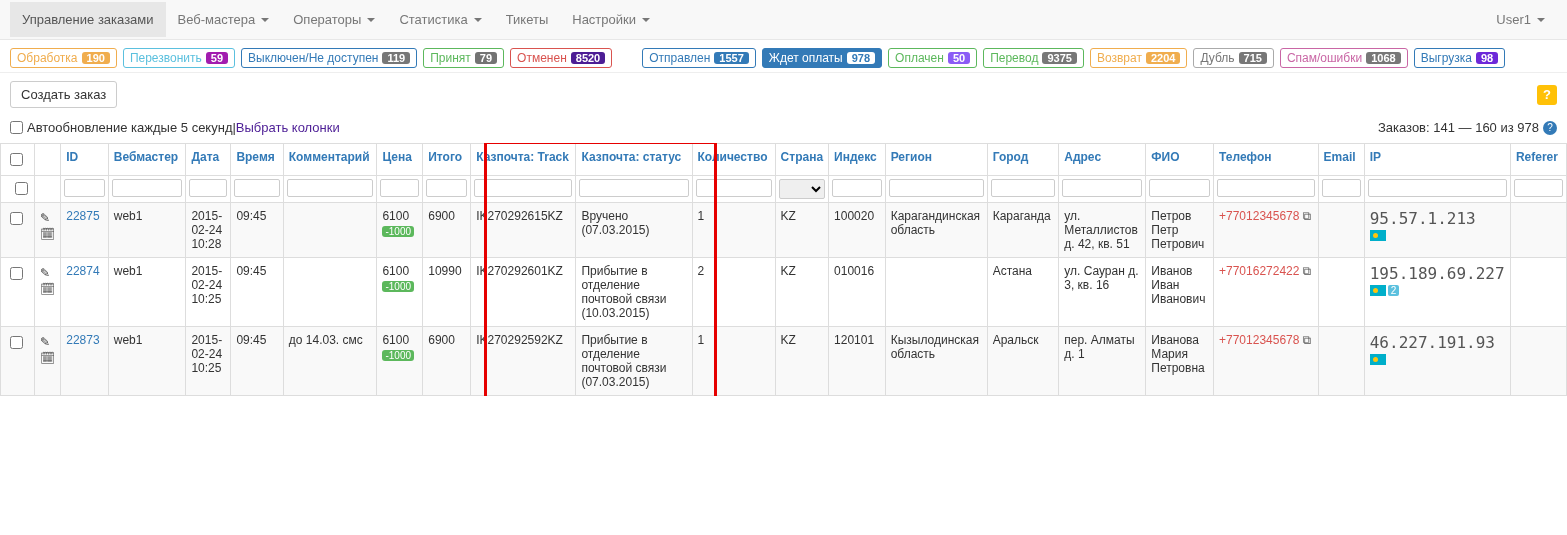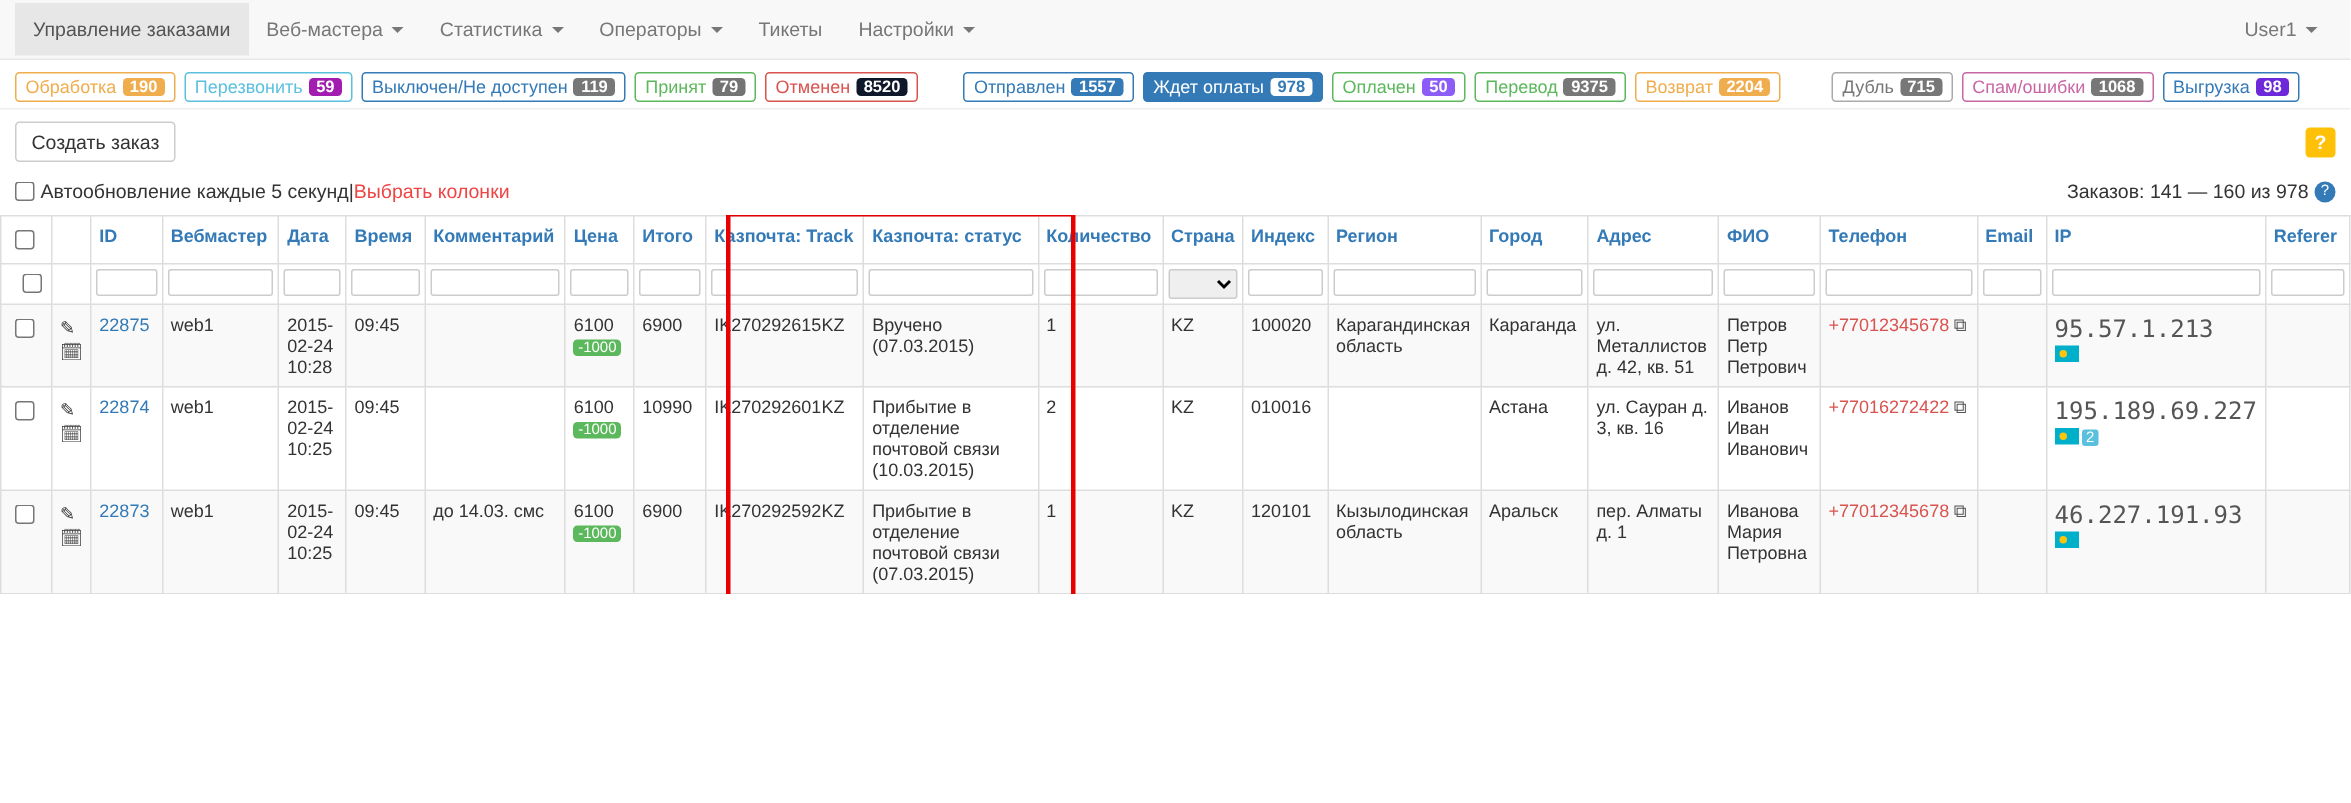--- a/index.html
+++ b/index.html
@@ -71,27 +71,27 @@
     padding: 0 5px;
     font-size: 11px;
     font-weight: bold;
     color: #fff;
   }
   
   .c-obrabotka { color:#f0ad4e; border-color:#f0ad4e; } .c-obrabotka .badge{background:#f0ad4e;}
   .c-perezvon  { color:#5bc0de; border-color:#5bc0de; } .c-perezvon .badge{background:#a21caf;}
   .c-vykl      { color:#337ab7; border-color:#337ab7; } .c-vykl .badge{background:#777;}
   .c-prinyat   { color:#5cb85c; border-color:#5cb85c; } .c-prinyat .badge{background:#737373;}
-  .c-otmenen   { color:#d9534f; border-color:#d9534f; } .c-otmenen .badge{background:#0f172a;}
+  .c-otmenen   { color:#d9534f; border-color:#d9534f; } .c-otmenen .badge{background:#4c1d95;}
   .c-otpravlen { color:#337ab7; border-color:#337ab7;margin-left:24px; } .c-otpravlen .badge{background:#337ab7;}
   .c-zhdet     { color:#fff; border-color:#337ab7; background:#337ab7;} .c-zhdet .badge{background:#fff;color:#337ab7;}
   .c-oplachen  { color:#5cb85c; border-color:#5cb85c; } .c-oplachen .badge{background:#8b5cf6;}
   .c-perevod   { color:#5cb85c; border-color:#5cb85c; } .c-perevod .badge{background:#777;}
   .c-vozvrat   { color:#f0ad4e; border-color:#f0ad4e; } .c-vozvrat .badge{background:#f0ad4e;}
-  .c-dubl      { color:#777;    border-color:#aaa;margin-left:28px; }     .c-dubl .badge{background:#777;}
+  .c-dubl      { color:#777;    border-color:#aaa; }     .c-dubl .badge{background:#777;}
   .c-spam      { color:#c966a5; border-color:#c966a5; } .c-spam .badge{background:#777;}
   .c-vygruzka  { color:#337ab7; border-color:#337ab7; } .c-vygruzka .badge{background:#6d28d9;}
   
   .toolbar {
     display: flex;
     align-items: center;
     padding: 8px 10px;
     gap: 8px;
   }
   .btn {
@@ -113,21 +113,21 @@
     cursor: pointer;
   }
   
   .refresh-row {
     display: flex;
     align-items: center;
     padding: 4px 10px 8px;
     font-size: 13px;
     color: #333;
   }
-  .refresh-row .link { color:#ef4444; cursor:pointer; }
+  .refresh-row .link { color:#4c1d95; cursor:pointer; }
   .refresh-row .spacer { flex:1; }
   .info-icon {
     width:14px;height:14px;border-radius:50%;
     background:#337ab7;color:#fff;display:inline-flex;
     align-items:center;justify-content:center;font-size:10px;
     margin-left:4px;cursor:pointer;
   }
   
   .table-wrap { overflow-x: auto; position: relative; }
   table {
@@ -196,25 +196,25 @@
 <div class="navbar">
   <div id="nav-items" style="display:flex;">
       <div class="nav-item active">
         <span>Управление заказами</span>
       </div>
       <div class="nav-item">
         <span>Веб-мастера</span>
         <span class="caret"></span>
       </div>
       <div class="nav-item">
+        <span>Операторы</span>
+        <span class="caret"></span>
+      </div>
+      <div class="nav-item">
         <span>Статистика</span>
-        <span class="caret"></span>
-      </div>
-      <div class="nav-item">
-        <span>Операторы</span>
         <span class="caret"></span>
       </div>
       <div class="nav-item">
         <span>Тикеты</span>
       </div>
       <div class="nav-item">
         <span>Настройки</span>
         <span class="caret"></span>
       </div>
     </div>

